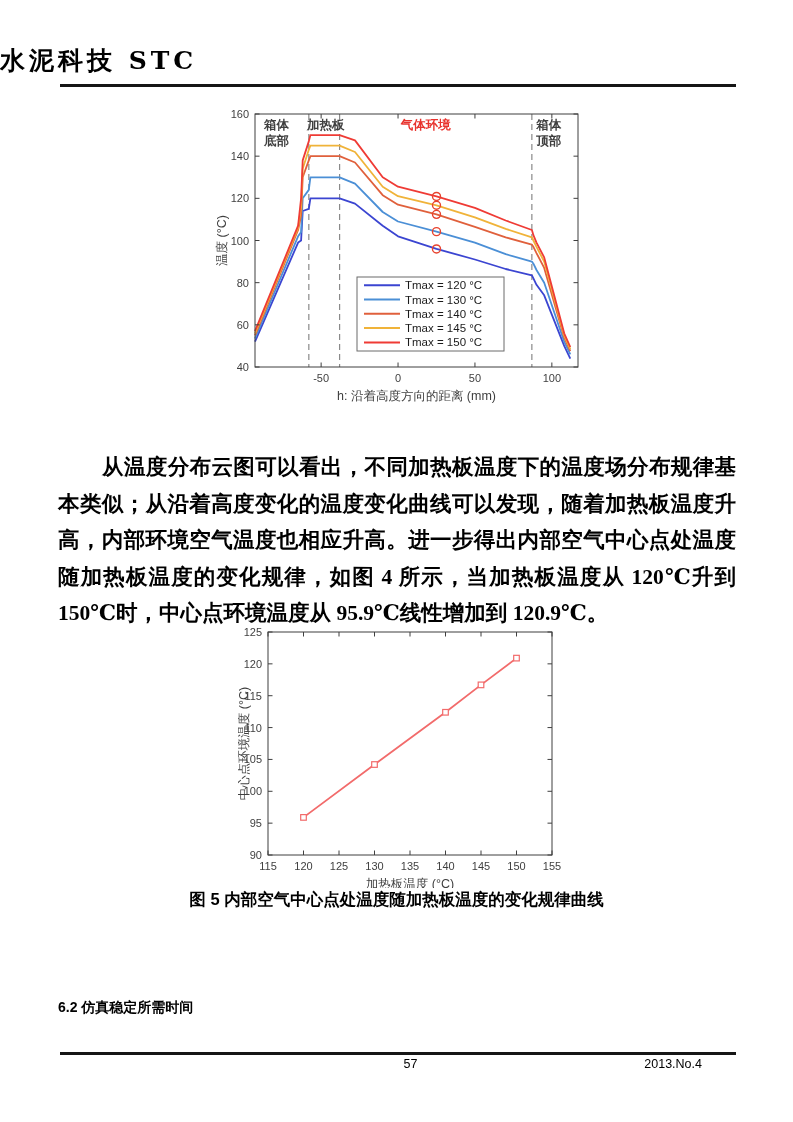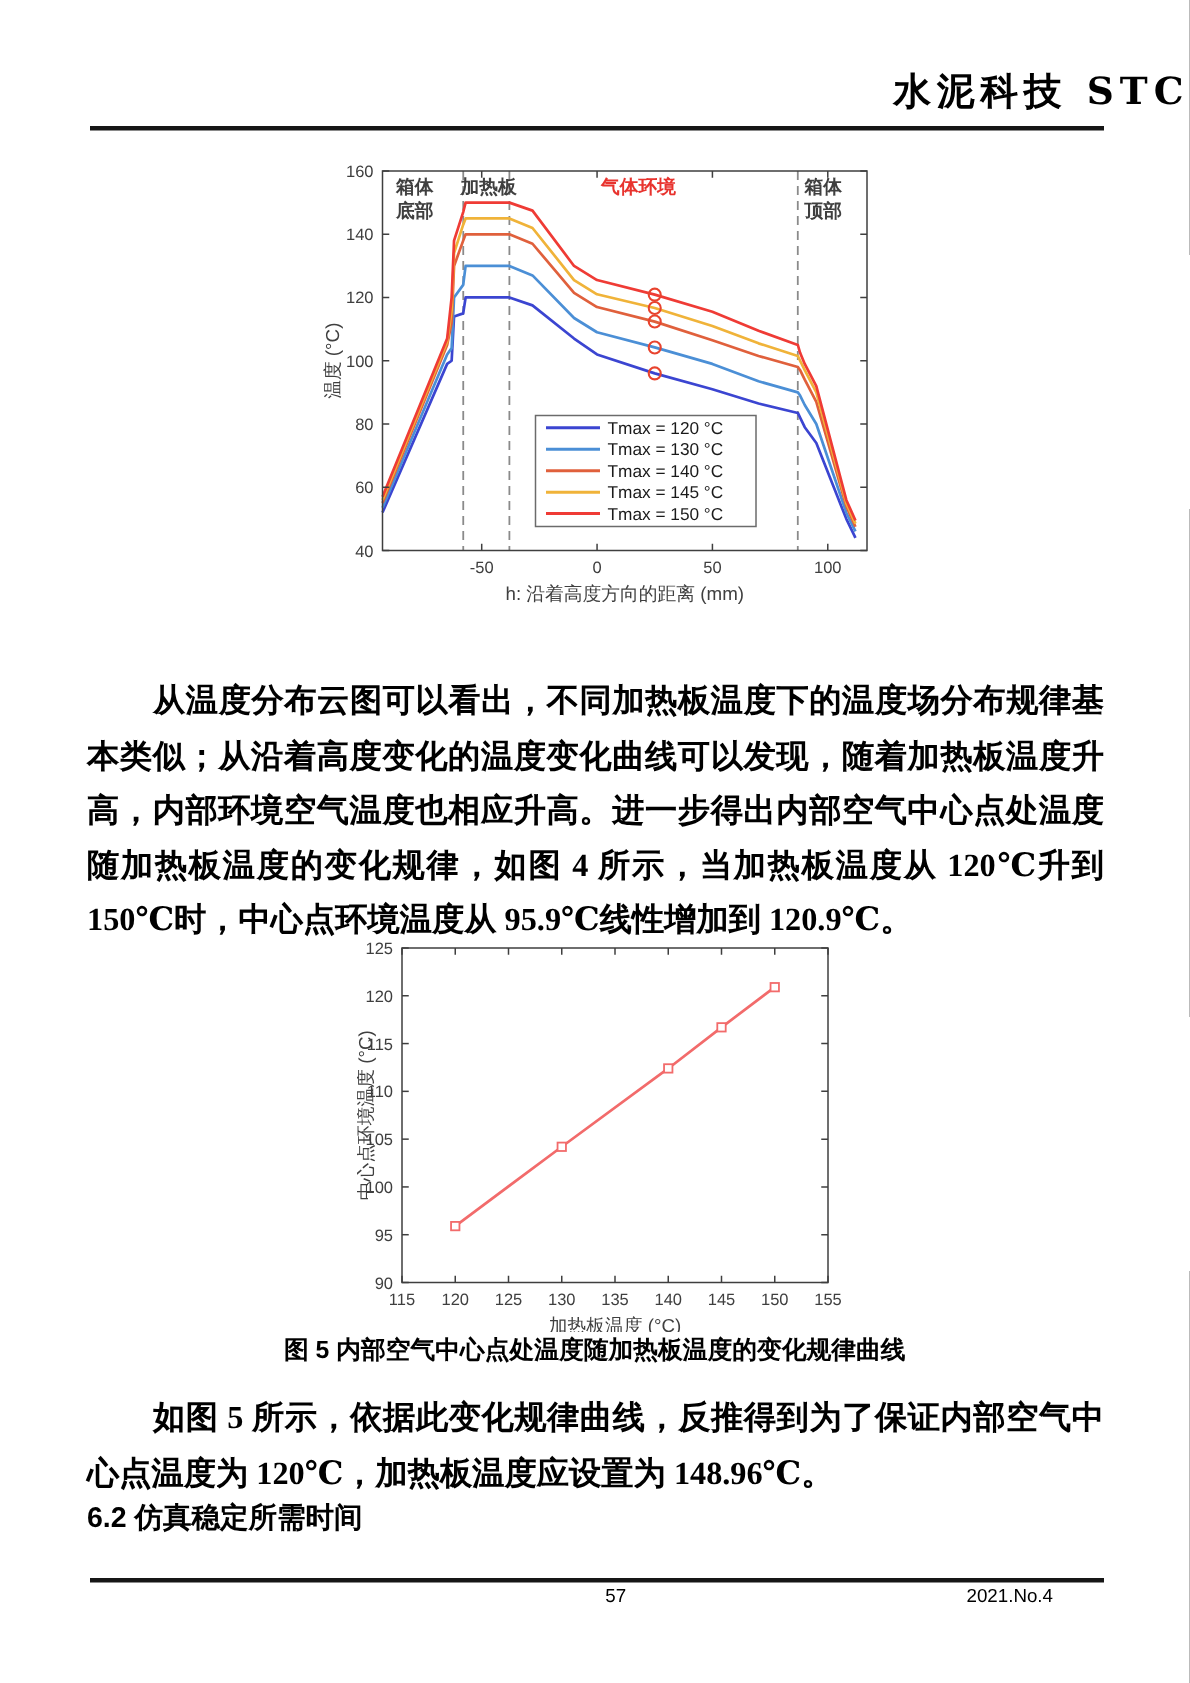--- a/index.html
+++ b/index.html
@@ -1,33 +1,33 @@
 <!DOCTYPE html>
 <html><head>
 <meta charset="utf-8">
 <style>
   html,body{margin:0;padding:0;background:#888;}
   #page{position:relative;width:793px;height:1122px;background:#ffffff;margin:0 auto;
         font-family:"Liberation Serif","DejaVu Serif",serif;color:#000;overflow:hidden;}
   .abs{position:absolute;}
-  #header-title{top:44px;left:0;width:793px;text-align:right;font-size:25px;font-weight:bold;
+  #header-title{top:44px;left:0;width:793px;text-align:left;font-size:25px;font-weight:bold;
         letter-spacing:4px;font-family:"DejaVu Serif","Liberation Serif",serif;}
   .rule{left:60px;width:676px;height:3px;background:#161616;}
   #header-rule{top:84px;}
   #footer-rule{top:1052px;}
   .figure-caption{left:0;width:793px;text-align:center;font-weight:bold;font-size:16.5px;
         font-family:"Liberation Sans","DejaVu Sans",sans-serif;}
   #caption-fig4{top:420px;}
   #caption-fig5{top:889px;}
   .body-par{left:58px;width:678px;font-size:21.5px;line-height:36.5px;text-align:justify;
         text-justify:inter-ideograph;}
   .body-par.indent{text-indent:44px;font-weight:bold;}
   #paragraph-1{top:449px;}
   #paragraph-2{top:927px;}
-  #section-heading{top:999px;left:58px;font-size:19px;font-weight:bold;
+  #section-heading{top:999px;left:58px;font-size:14px;font-weight:bold;
         font-family:"Liberation Sans","DejaVu Sans",sans-serif;}
   #footer-page-number{top:1057px;left:14px;width:793px;text-align:center;font-size:12.5px;
         font-family:"Liberation Sans","DejaVu Sans",sans-serif;}
   #footer-issue{top:1057px;left:436px;width:266px;text-align:right;font-size:12.5px;
         font-family:"Liberation Sans","DejaVu Sans",sans-serif;}
   svg text{font-family:"Liberation Sans","DejaVu Sans",sans-serif;}
   #fig4-svg{top:106px;left:212px;}
   #fig5-svg{top:616px;left:238px;}
 </style>
 </head>
@@ -168,21 +168,20 @@
       <text x="24" y="51.85714285714286" text-anchor="end" font-size="11" fill="#3f3f3f">120</text>
       <line x1="30" y1="16" x2="34.5" y2="16" stroke="#3f3f3f" stroke-width="1"></line>
       <line x1="314" y1="16" x2="309.5" y2="16" stroke="#3f3f3f" stroke-width="1"></line>
       <text x="24" y="20" text-anchor="end" font-size="11" fill="#3f3f3f">125</text>
       <text x="172" y="272" text-anchor="middle" font-size="12.5" fill="#3f3f3f">加热板温度 (°C)</text>
       <text x="10" y="127.5" text-anchor="middle" font-size="12.5" fill="#3f3f3f" transform="rotate(-90 10 127.5)">中心点环境温度 (°C)</text>
     </svg>
 
   <div id="caption-fig5" class="abs figure-caption">图 5 内部空气中心点处温度随加热板温度的变化规律曲线</div>
 
-  <div id="paragraph-2" class="abs body-par indent">如图 5 所示，依据此变化规律曲线，反推得到为了保证内部空气中心点温度为 120℃，加热板温度应设置为 148.96℃。</div>
 
   <div id="section-heading" class="abs">6.2 仿真稳定所需时间</div>
 
   <div id="footer-rule" class="abs rule"></div>
   <div id="footer-page-number" class="abs">57</div>
-  <div id="footer-issue" class="abs">2021.No.4</div>
+  <div id="footer-issue" class="abs">2013.No.4</div>
 
 </div>
 
 </body></html>

